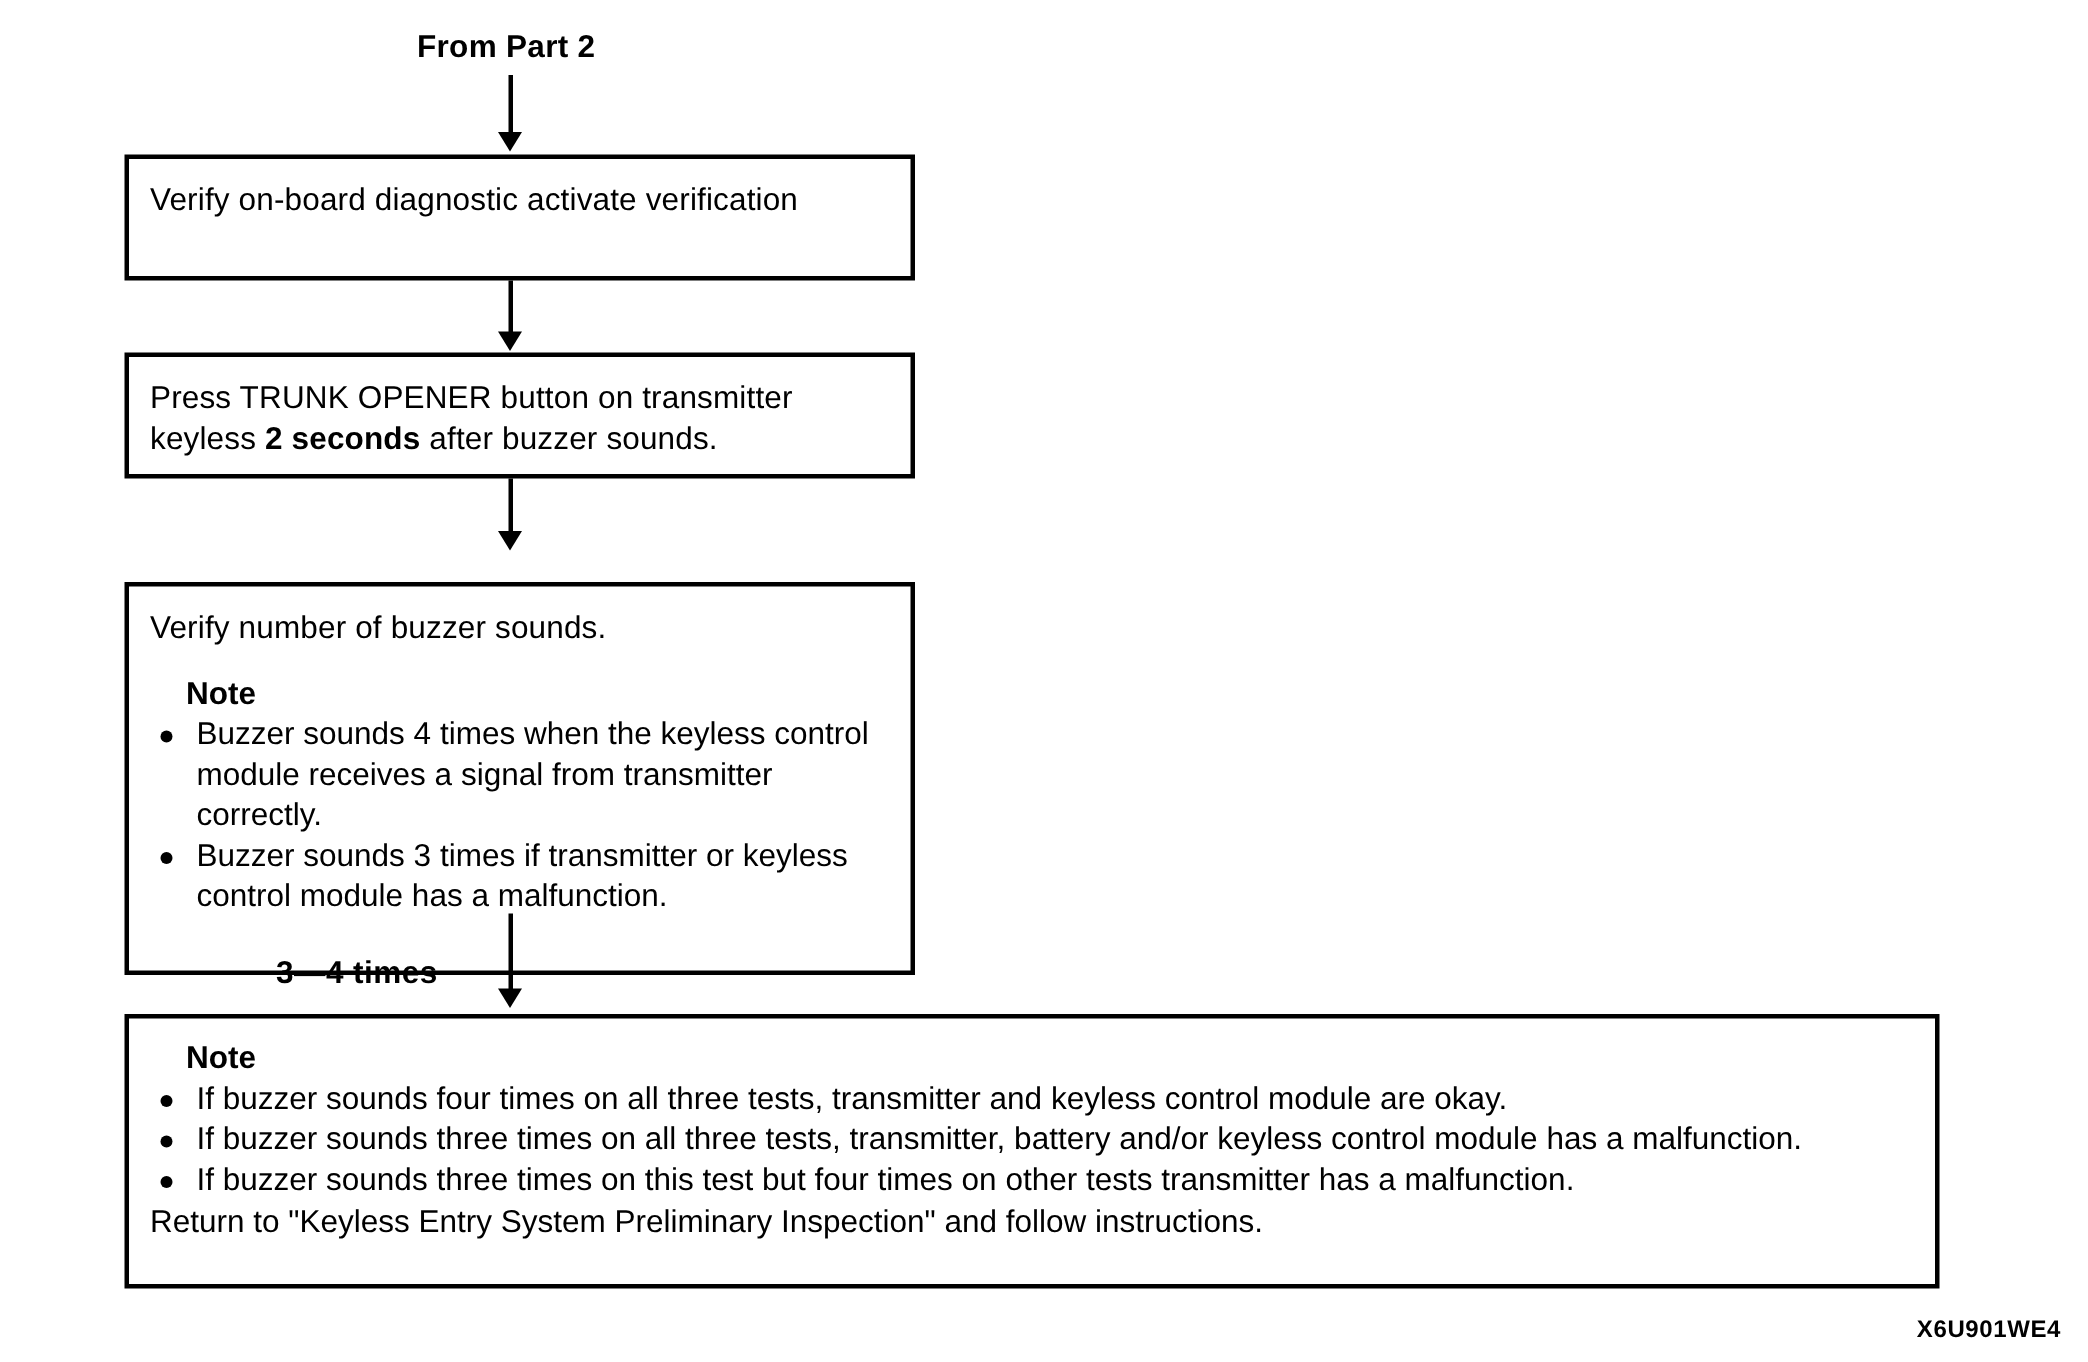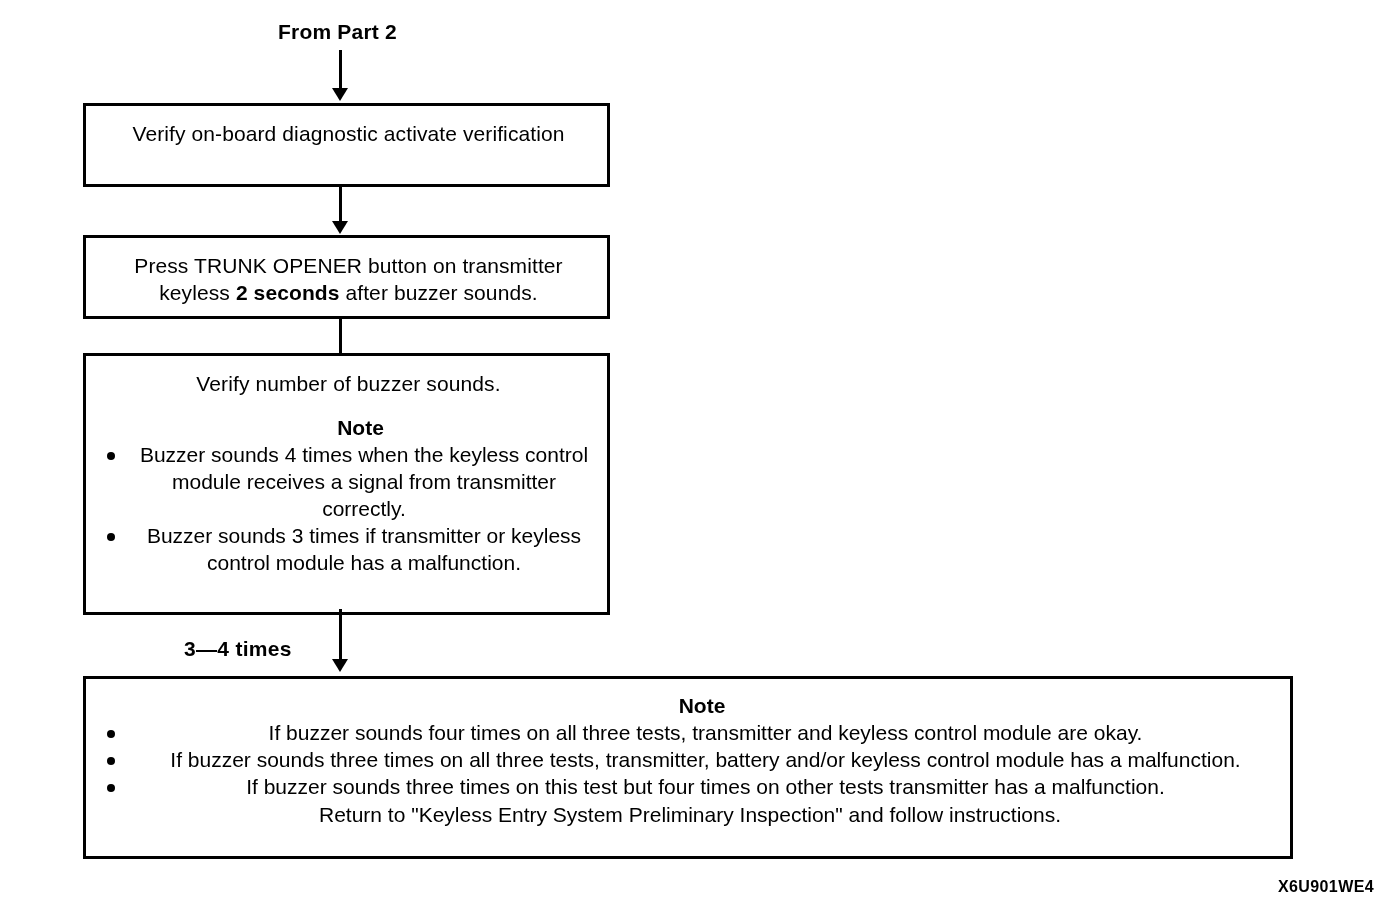--- a/index.html
+++ b/index.html
@@ -13,21 +13,20 @@
     position: relative;
     font-family: "Liberation Sans", sans-serif;
     color: #000000;
     overflow: hidden;
   }
   .canvas {
     position: absolute;
     left: 0; top: 0;
     width: 1392px;
     height: 908px;
-    text-align: center;
   }
 
   
   .entry-label {
     position: absolute;
     left: 278px;
     top: 20px;
     font-size: 21px;
     font-weight: 700;
     letter-spacing: 0.2px;
@@ -145,21 +144,21 @@
   <div class="box" style="left:83px; top:235px; width:527px; height:84px;">
     <div class="box-inner">
       <div class="line">Press TRUNK OPENER button on transmitter</div>
       <div class="line"><span>keyless </span><span class="b">2 seconds</span><span> after buzzer sounds.</span></div>
     </div>
   </div>
 
   <div class="connector" style="left:339px; top:319px; height:36px;"></div>
   <div class="arrowhead" style="left:332px; top:354px;"></div>
 
-  <div class="box" style="left:83px; top:353px; width:527px; height:262px;">
+  <div class="box" style="left:83px; top:388px; width:527px; height:262px;">
     <div class="box-inner">
       <div class="line">Verify number of buzzer sounds.</div>
       <div class="note-head">Note</div>
       <ul class="bullets">
         <li>
           <span class="dot"></span>
           <span>Buzzer sounds 4 times when the keyless control module receives a signal from transmitter correctly.</span>
         </li>
         <li>
           <span class="dot"></span>

